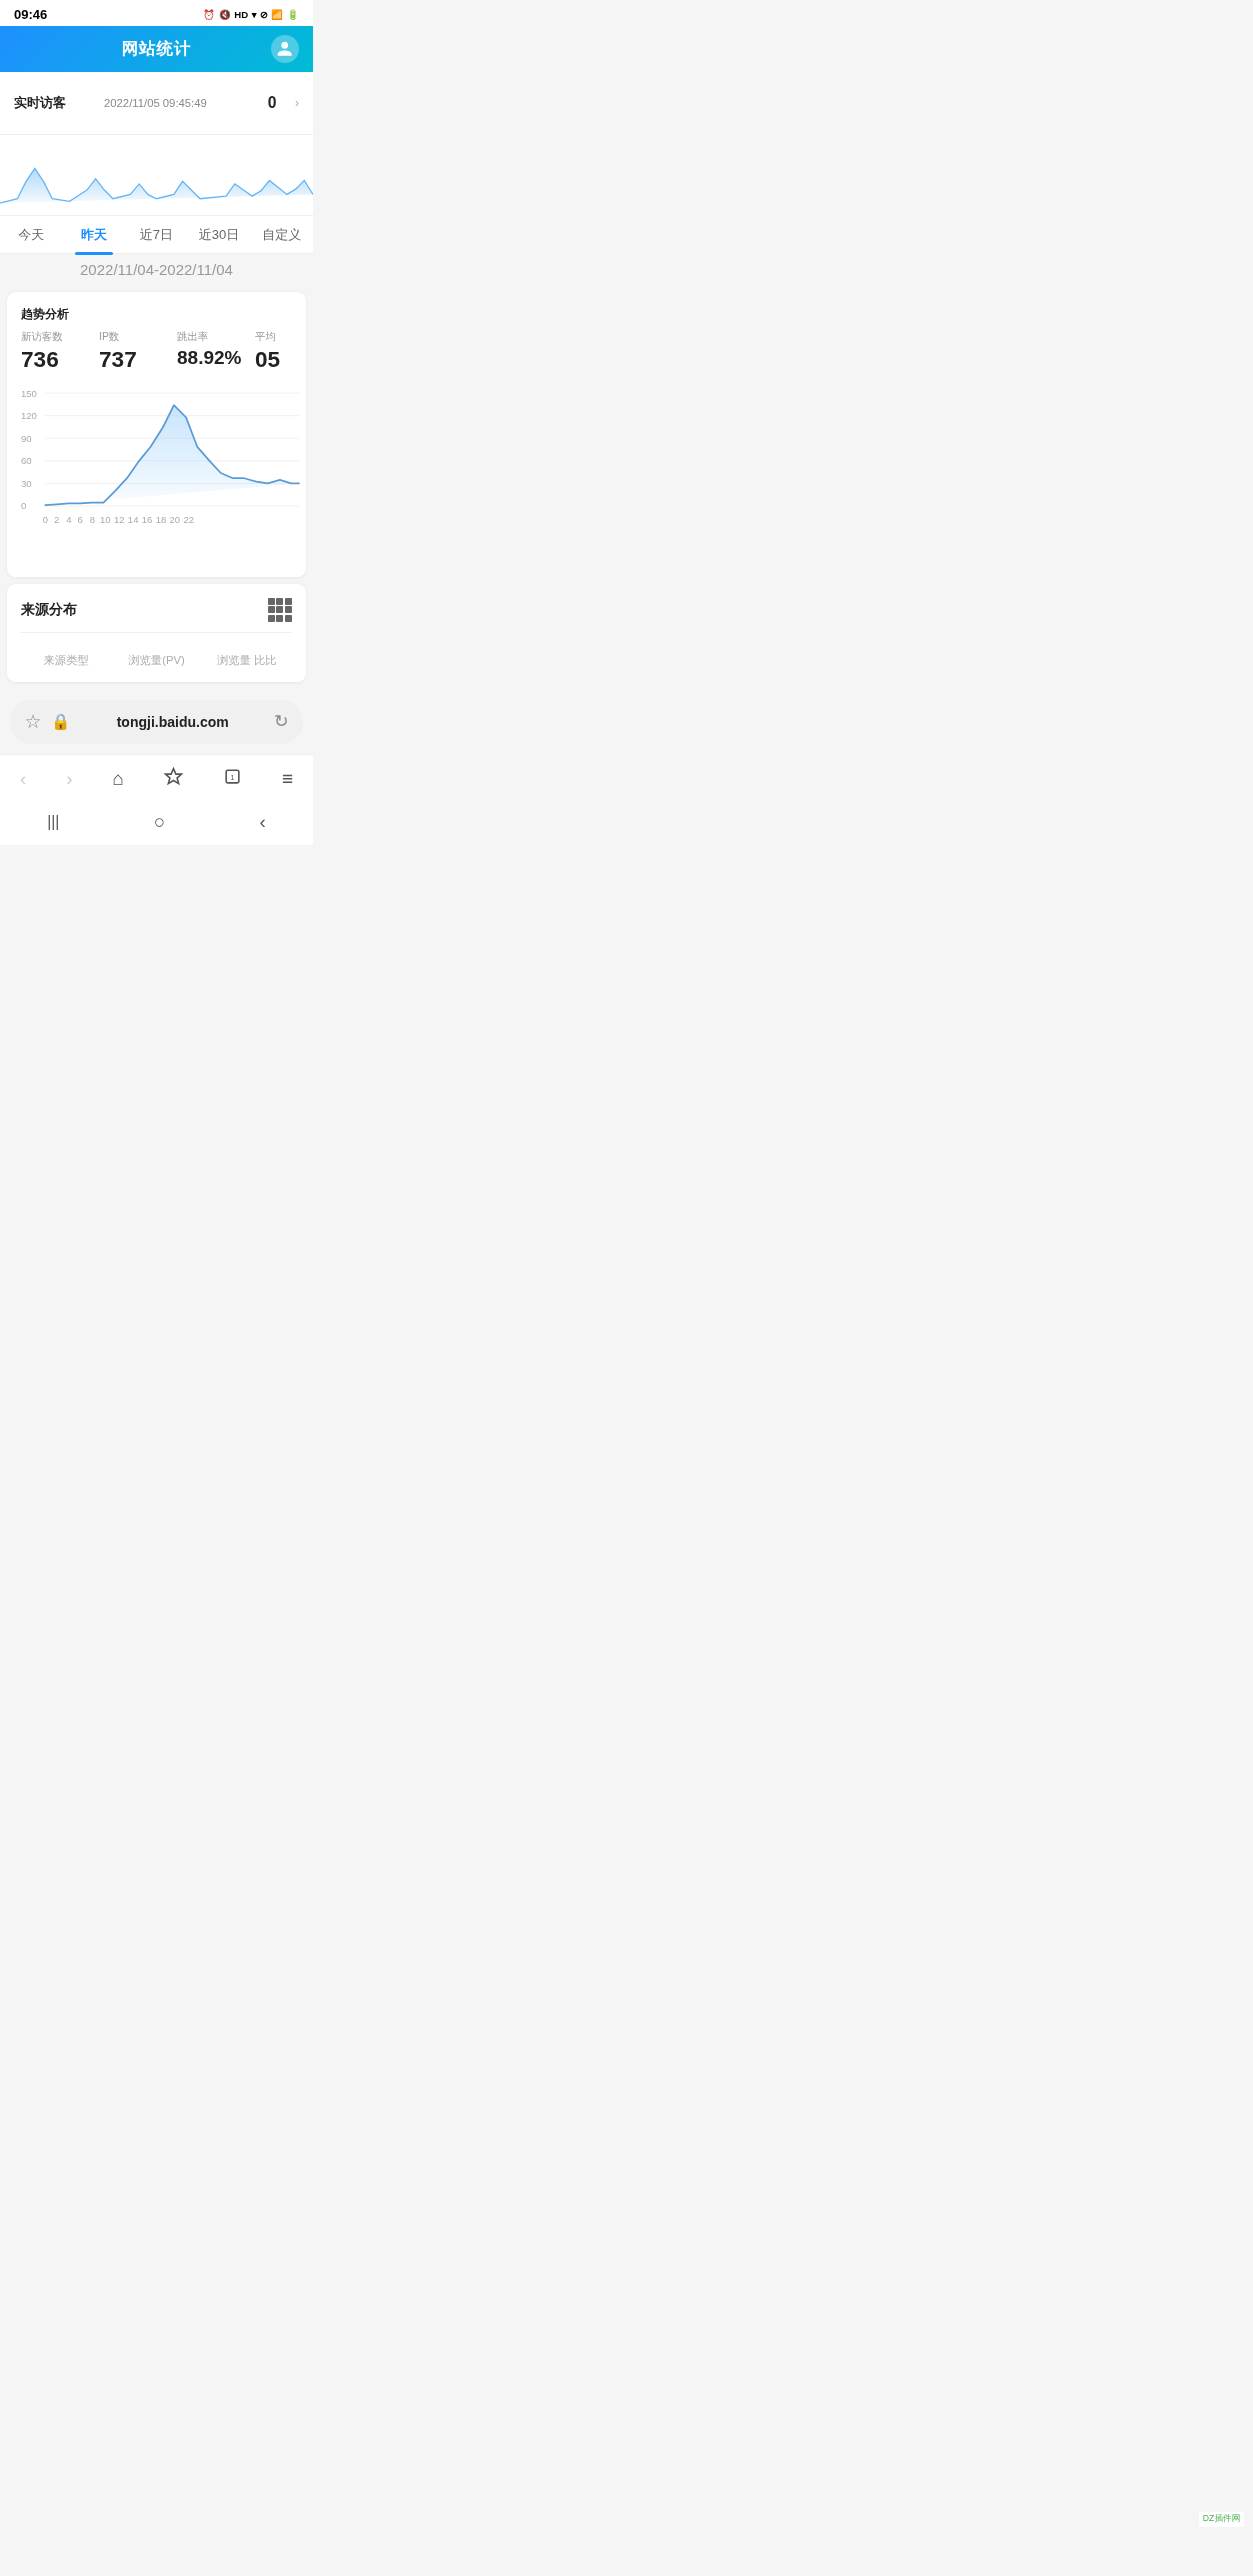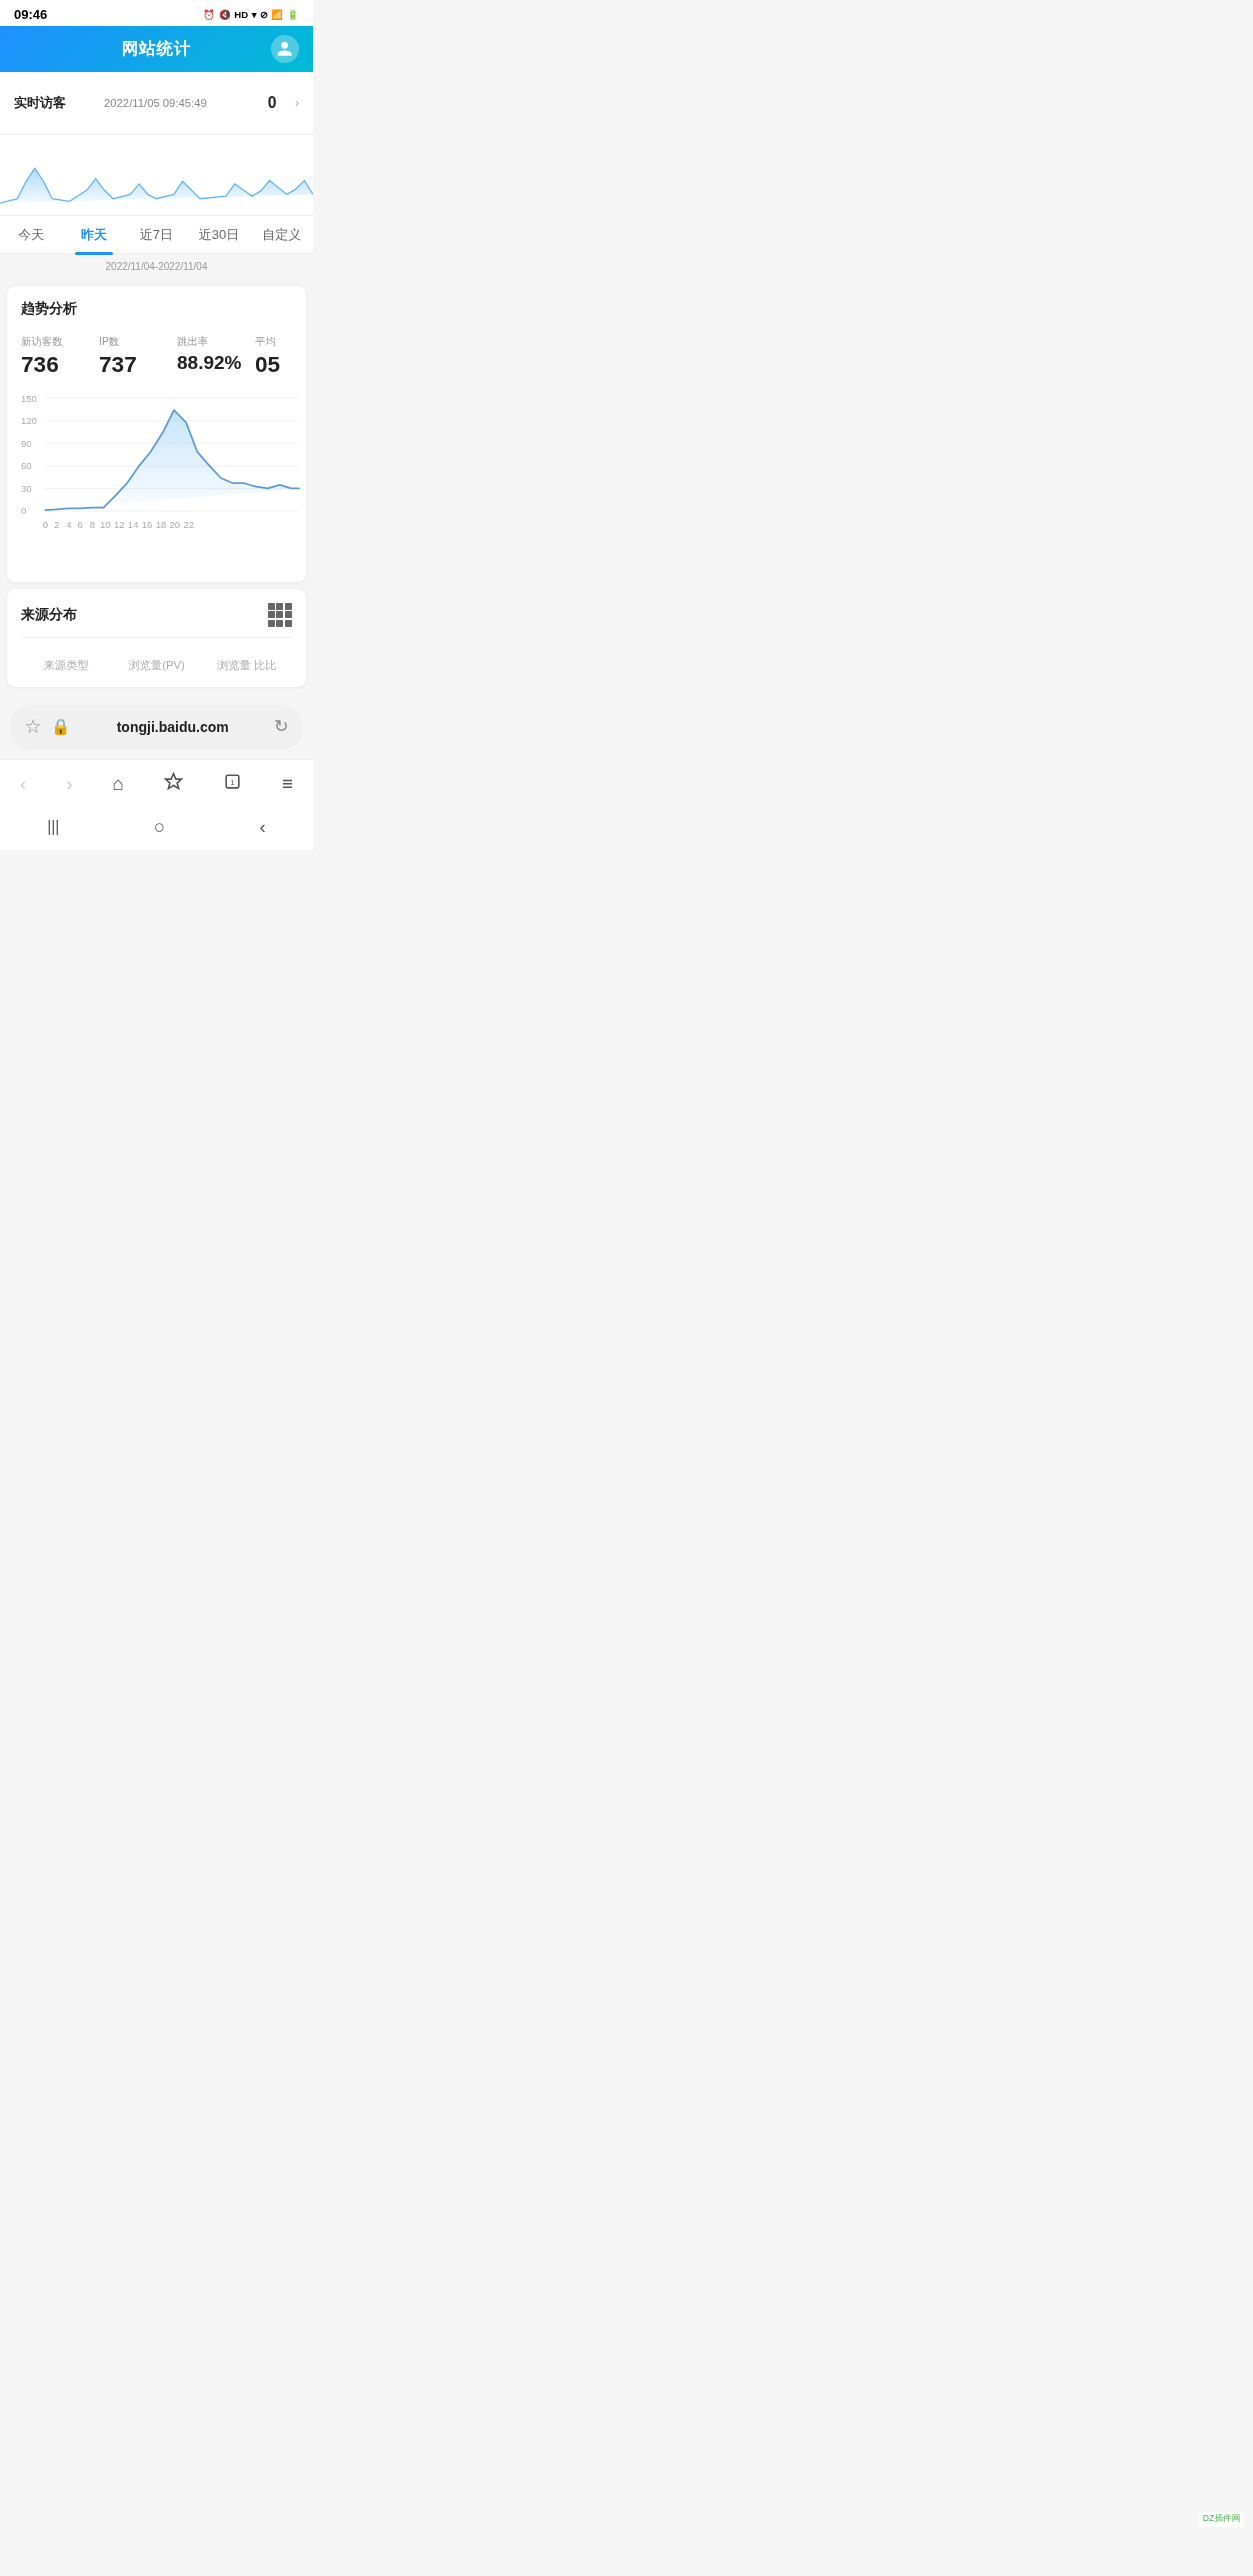--- a/index.html
+++ b/index.html
@@ -123,38 +123,38 @@
       width: 60%;
       height: 2.6px;
       background: #1e90ff;
       border-radius: 1.7px;
     }
 
     
     .date-range {
       text-align: center;
       padding: 7px 0;
-      font-size: 10px;
+      font-size: 15px;
       color: #999;
       background: #f5f5f5;
     }
 
     
     .card {
       background: #fff;
       border-radius: 8.7px;
       margin: 7px;
       padding: 14px;
       box-shadow: 0 0.9px 3.5px rgba(0,0,0,0.06);
     }
     .card-title {
-      font-size: 14px;
+      font-size: 12px;
       font-weight: 700;
       color: #222;
-      margin-bottom: 17px;
+      margin-bottom: 7px;
     }
 
     
     .stats-row {
       display: flex;
       gap: 8px;
       margin-bottom: 12.2px;
       overflow-x: auto;
     }
     .stat-item {

